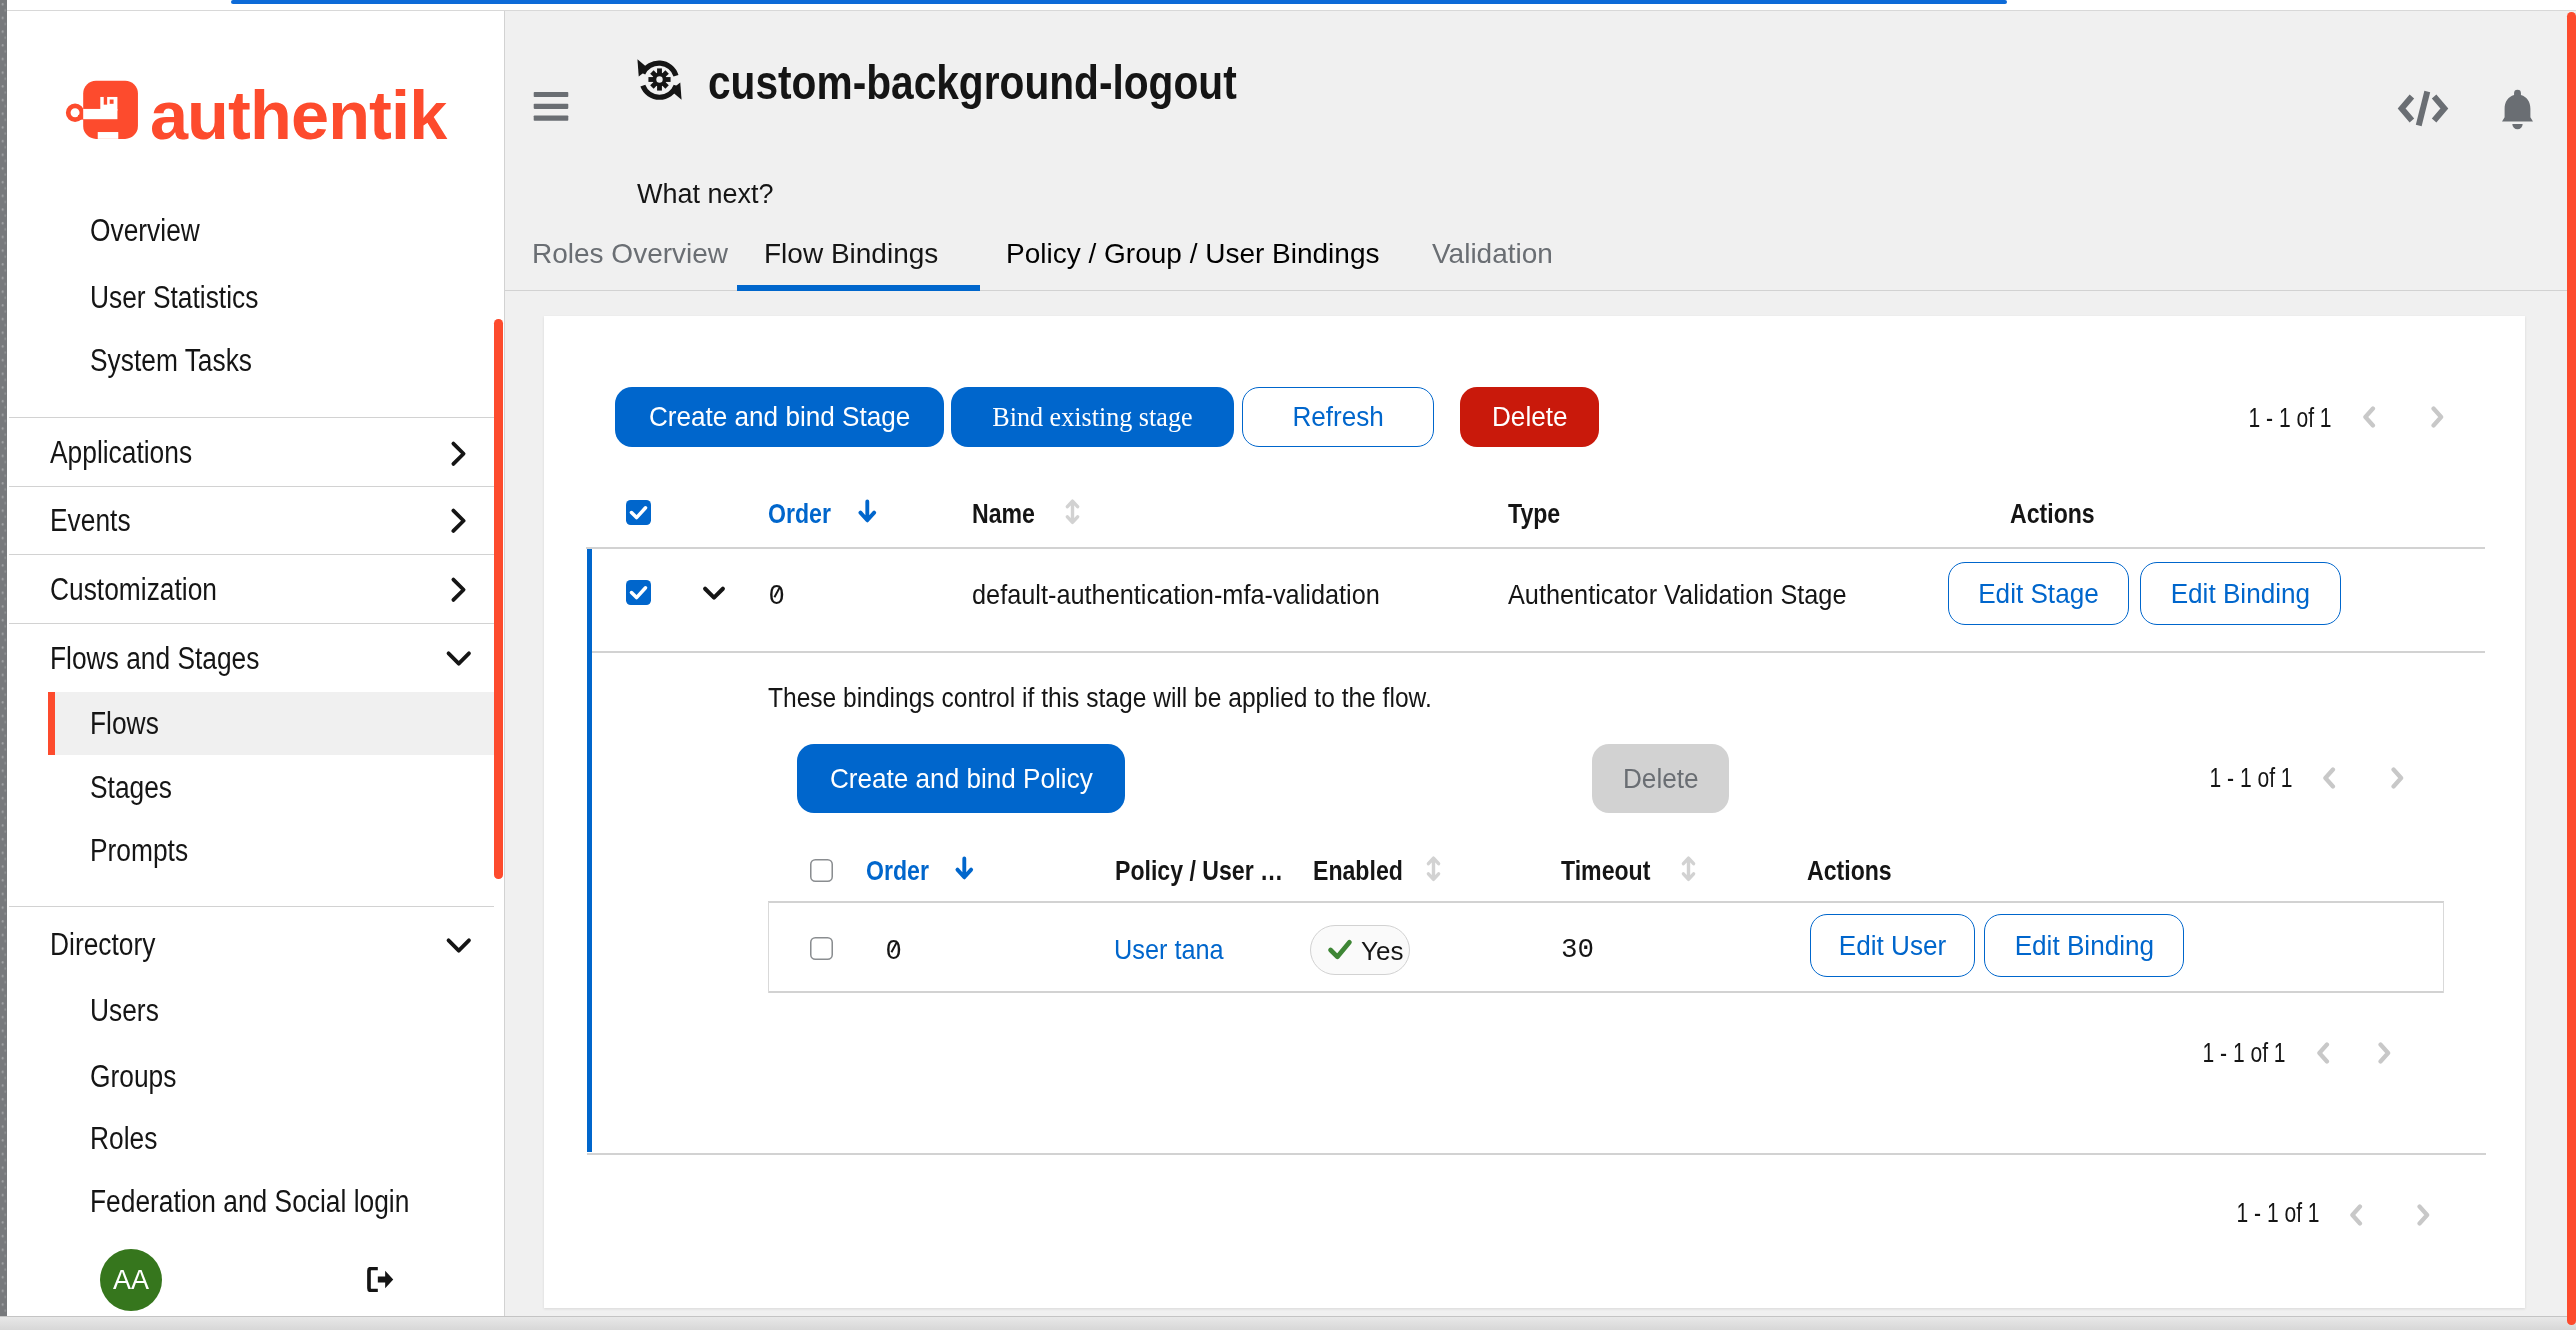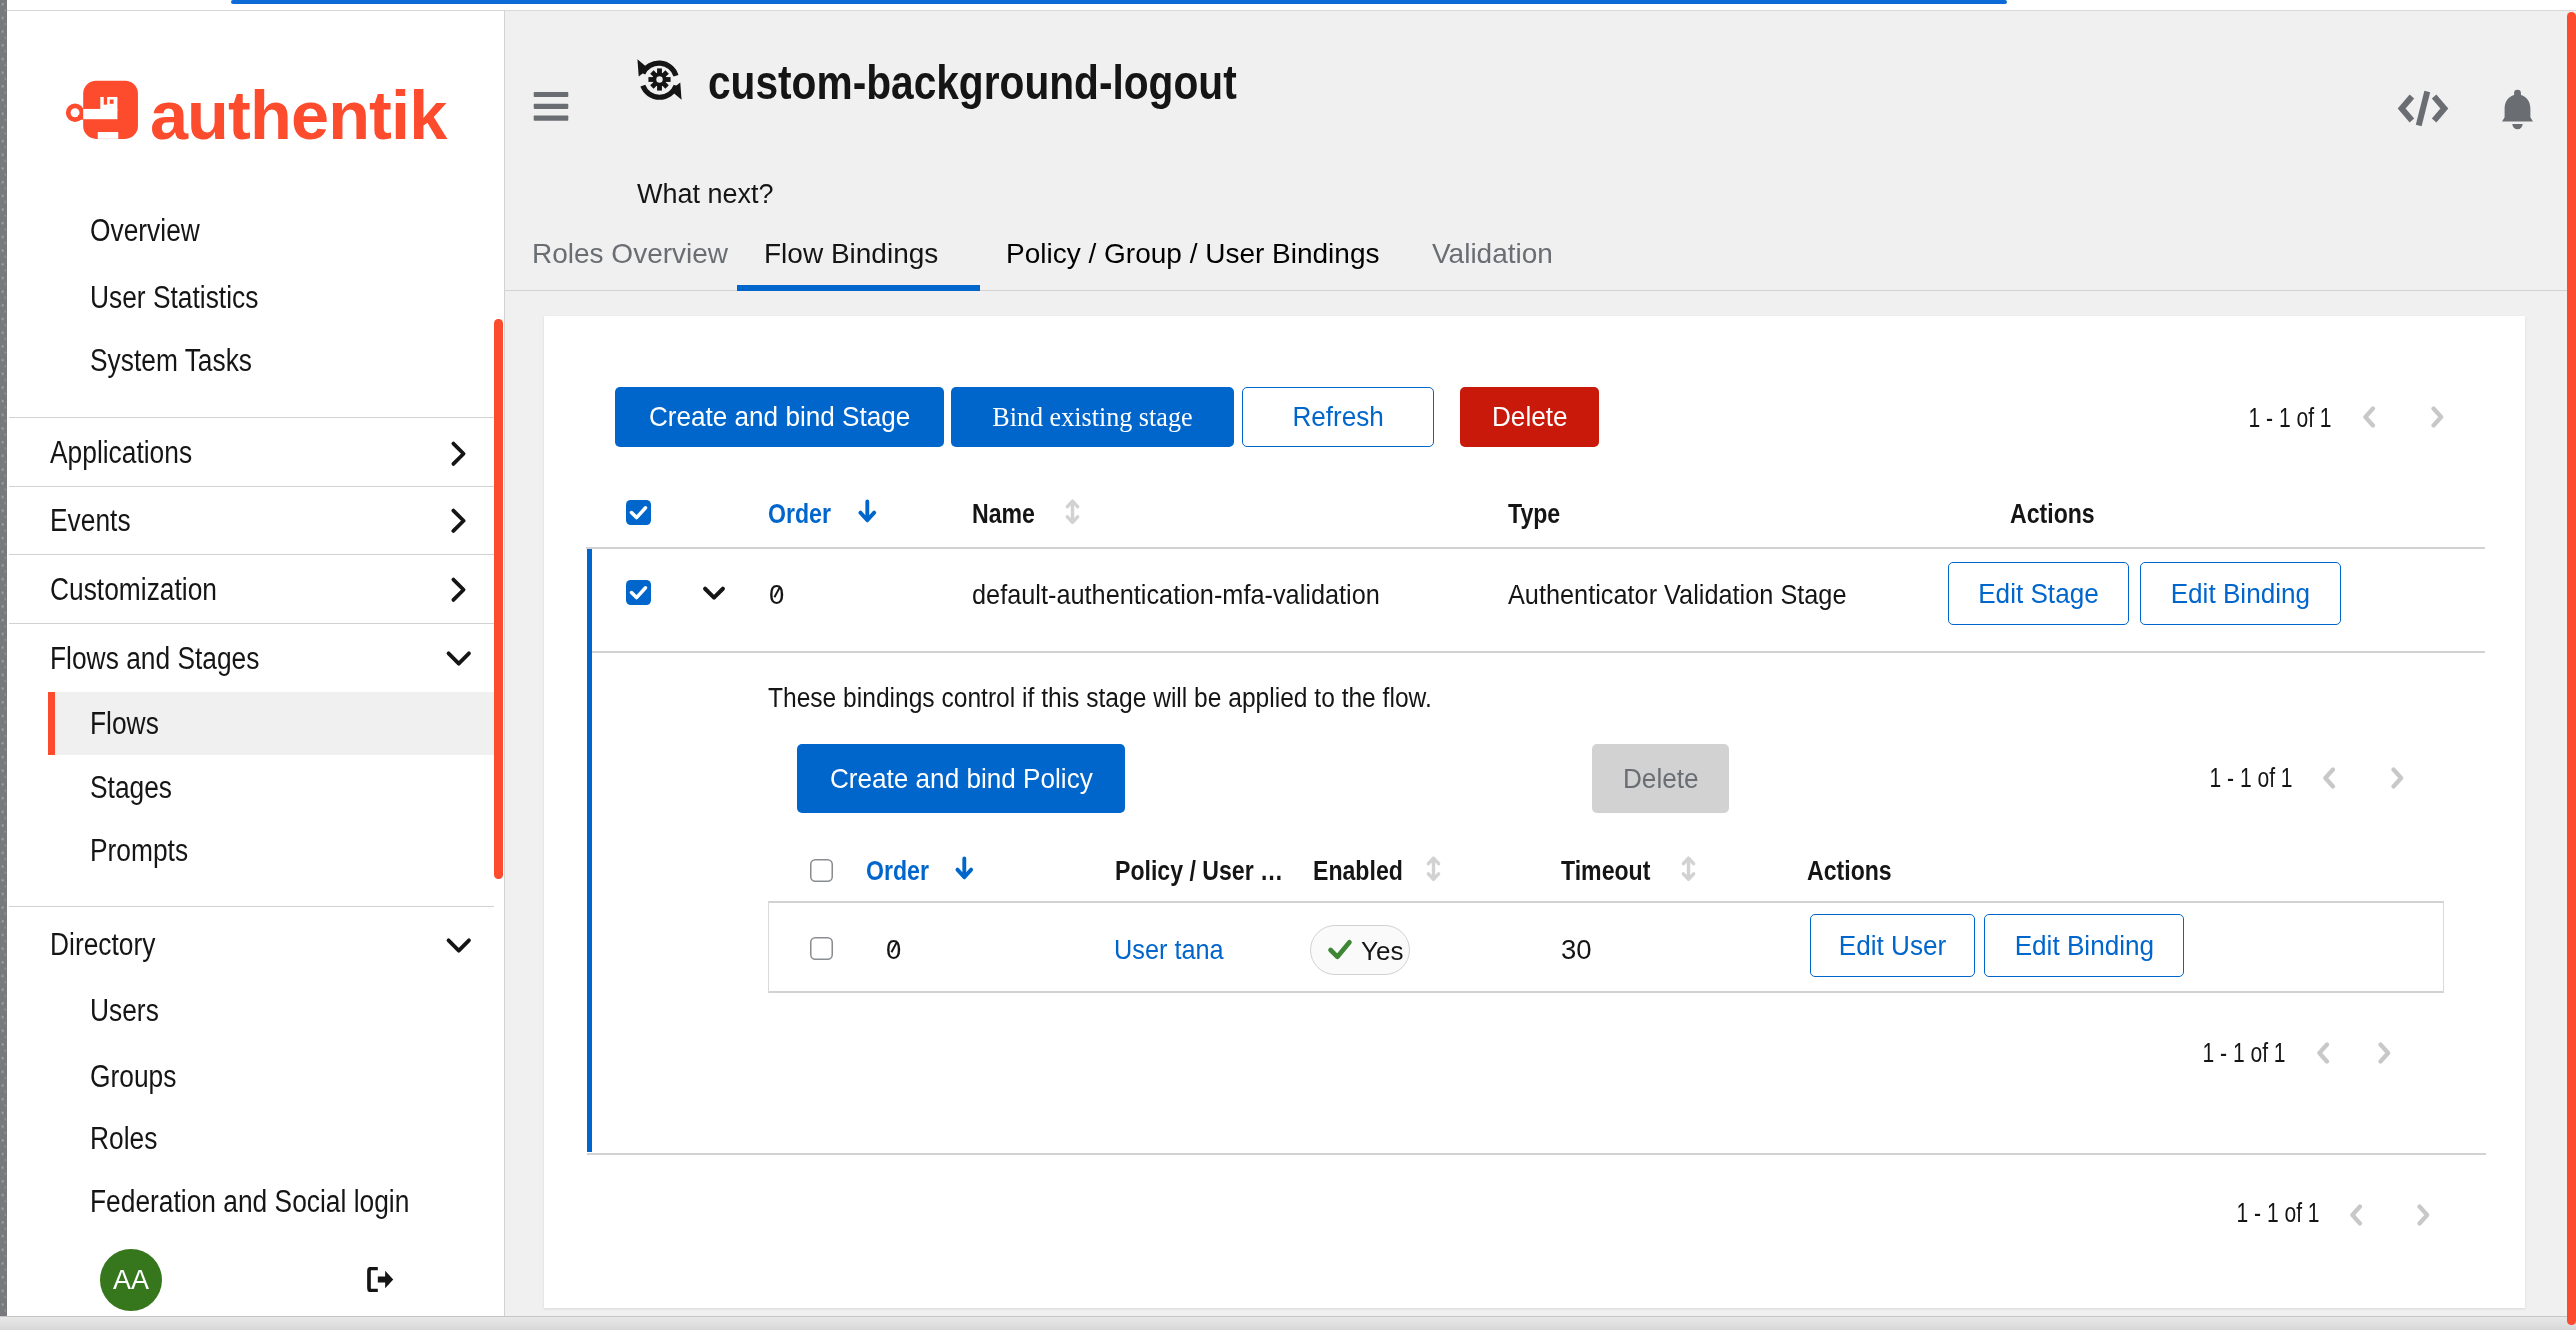--- a/index.html
+++ b/index.html
@@ -2,21 +2,21 @@
 <html style="font-size:13.7px"><head>
 <meta charset="utf-8">
 <style>
   * { margin:0; padding:0; box-sizing:border-box; }
   html,body { width:2576px; height:1331px; overflow:hidden; background:#fff;
     font-family:"Liberation Sans", sans-serif; }
   #page { position:relative; width:2576px; height:1331px; }
   .abs { position:absolute; }
   .txt { position:absolute; white-space:nowrap; color:#151515; }
   .btn { position:absolute; display:flex; align-items:center; justify-content:center;
-    font-size:27.5px; border-radius:5px; white-space:nowrap; }
+    font-size:27.5px; border-radius:17px; white-space:nowrap; }
   .btn-pri { background:#0066cc; color:#fff; }
   .btn-sec { background:#fff; color:#0066cc; border:1.7px solid #0066cc; }
   .btn-dis { background:#d2d2d2; color:#6a6e73; }
   .btn-dan { background:#c9190b; color:#fff; }
   .hdr { font-weight:700; font-size:27.5px; color:#151515; }
   .navi { position:absolute; font-size:31px; color:#151515; white-space:nowrap; }
   .divider { position:absolute; left:8.6px; width:485px; height:0.9px; background:#d2d2d2; }
   .szero { position:relative; display:inline-block; }
   .sx { transform-origin:0 50%; transform:scaleX(0.85); }
   .sx8 { transform-origin:0 50%; transform:scaleX(0.84); }
@@ -288,21 +288,21 @@
   <svg class="abs" style="left:810px;top:937px;" width="23" height="23" viewBox="0 0 30 30">
     <rect x="1" y="1" width="28" height="28" rx="6" fill="#fff" stroke="#8a8d90" stroke-width="2"></rect>
   </svg>
   <div class="txt szero" style="left:867px;top:934px;font-size:27.5px;">0</div>
   <div class="txt" style="left:1114px;top:934px;font-size:27.5px;color:#0066cc;transform-origin:0 50%;transform:scaleX(0.92);">User tana</div>
   <div class="abs" style="left:1310px;top:925px;width:100px;height:50px;background:#fafafa;border:1.7px solid #d2d2d2;border-radius:25px;"></div>
   <svg class="abs" style="left:1327px;top:938px;" width="26" height="24" viewBox="0 0 30 28">
       <path d="M4 14 L12 22 L26 5" fill="none" stroke="#3e8635" stroke-width="5.5" stroke-linecap="round" stroke-linejoin="round"></path>
     </svg>
   <div class="txt" style="left:1361px;top:936px;font-size:26px;">Yes</div>
-  <div class="txt" style="left:1561px;top:934px;font-size:27.5px;">30</div>
+  <div class="txt" style="left:1561px;top:934px;font-size:27.5px;font-family:Liberation Mono, monospace;">30</div>
   <div class="btn btn-sec" style="left:1810px;top:914px;width:165px;height:63px;">
       <span class="sx9">Edit User</span>
     </div>
   <div class="btn btn-sec" style="left:1984px;top:914px;width:200px;height:63px;">
       <span class="sx9">Edit Binding</span>
     </div>
   <div class="abs" style="left:768px;top:991px;width:1676px;height:1.7px;background:#d2d2d2;"></div>
 
     <div class="abs" style="left:768px;top:902px;width:0.9px;height:91px;background:#d9d9d9;"></div>
   <div class="abs" style="left:2443px;top:902px;width:0.9px;height:91px;background:#d9d9d9;"></div>

